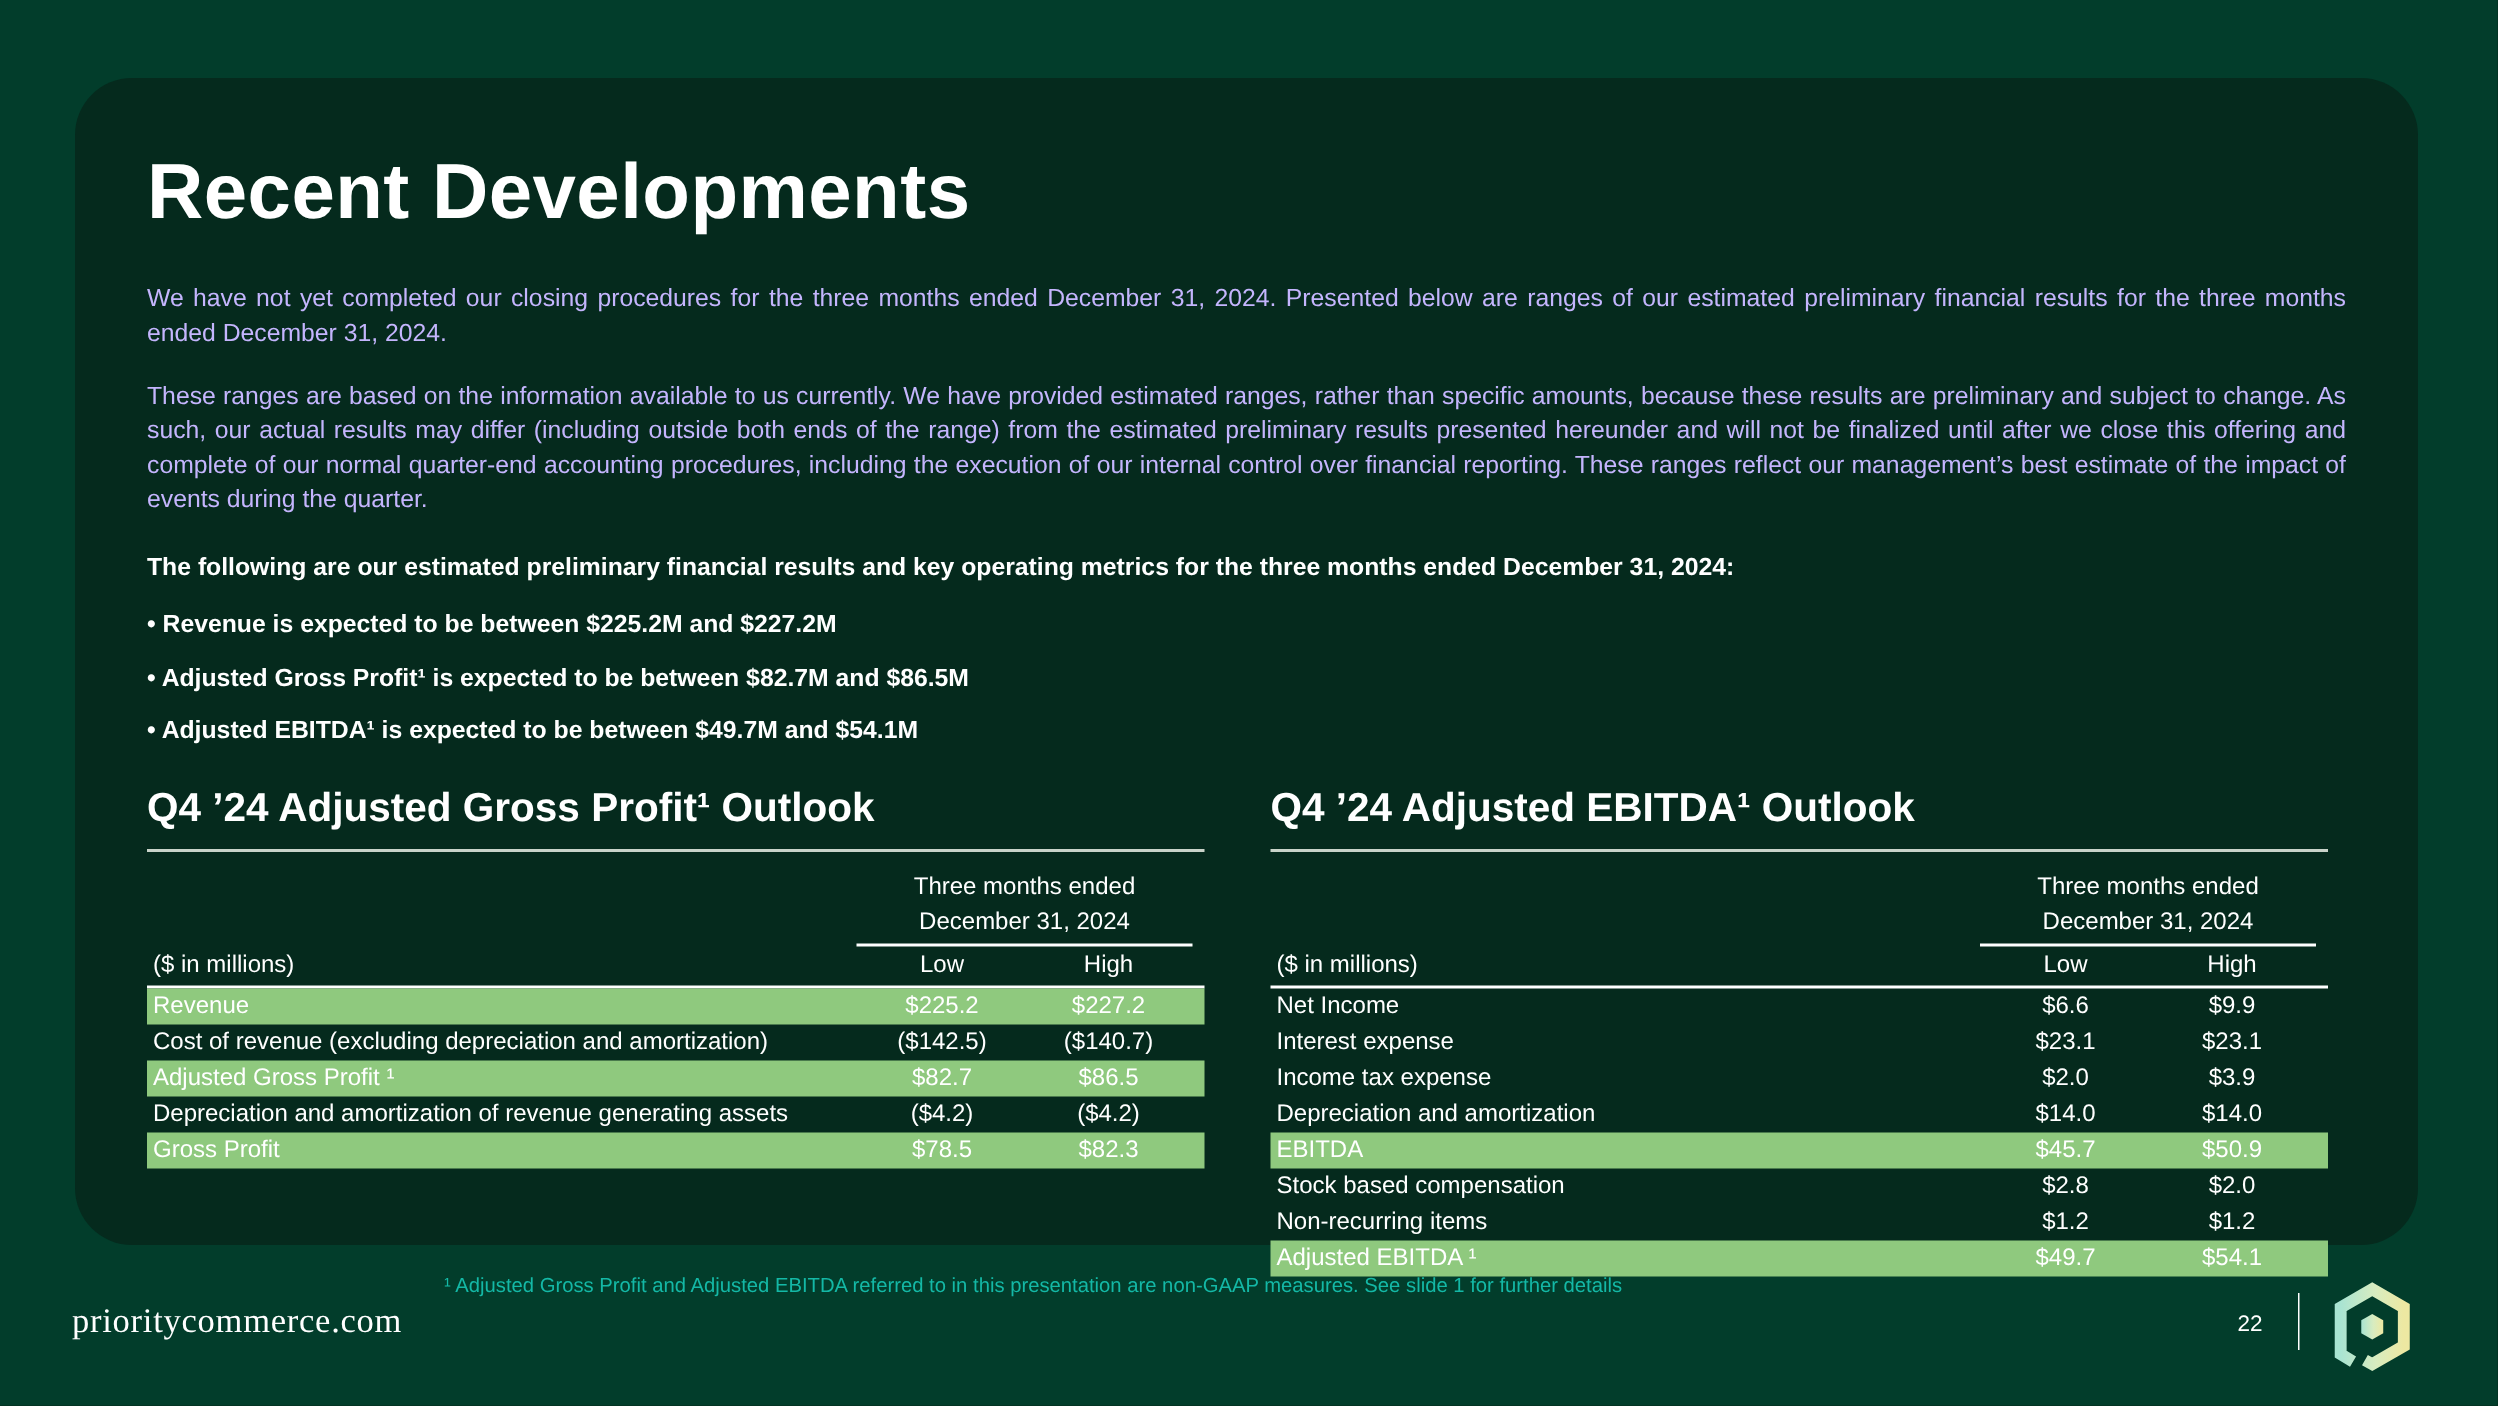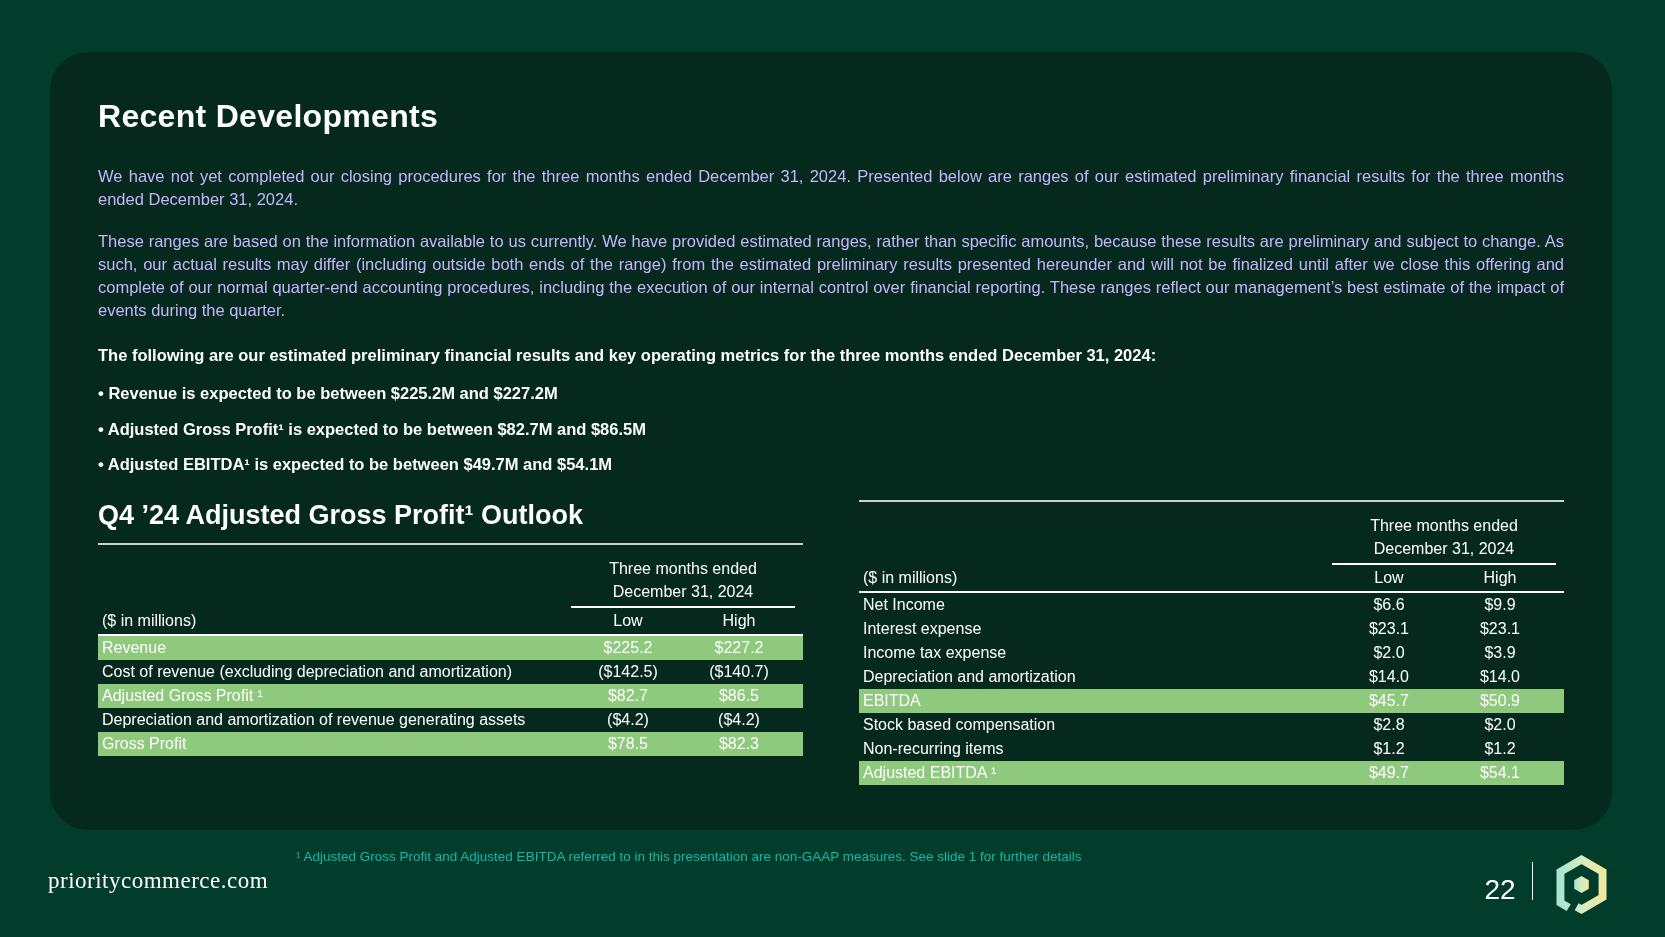--- a/index.html
+++ b/index.html
@@ -12,35 +12,35 @@
   }
   .card {
     position:absolute; left:50px; top:52px;
     width:1562px; height:778px;
     background:#052A1D;
     border-radius:38px;
     padding:40px 48px 0 48px;
     box-sizing:border-box;
   }
   .page-title {
-    font-size:32px; font-weight:bold; letter-spacing:0.3px;
+    font-size:52px; font-weight:bold; letter-spacing:0.3px;
     margin:6px 0 30px 0;
   }
   .para {
     font-size:16.5px; line-height:23px; text-align:justify;
     color:#c4b5fd; margin:0 0 19px 0;
   }
   .intro {
     font-size:16.5px; font-weight:bold; margin:24px 0 19px 0;
   }
   .bullet {
     font-size:16.5px; font-weight:bold; margin:0 0 16.5px 0;
   }
   .bullet::before { content:"\2022  "; }
-  .columns { display:flex; gap:56px; margin-top:26px; }
+  .columns { display:flex; gap:44px; margin-top:26px; }
   .col { width:705px; }
   .sec-title { font-size:27px; font-weight:bold; margin:0 0 12px 0; }
   .sec-rule { height:2px; background:#C9D3C9; border:none; margin:0 0 12px 0; }
   .period {
     width:224px; margin-left:auto; margin-right:8px;
     text-align:center; font-size:16px; line-height:23px;
     border-bottom:2px solid #FFFFFF; padding-bottom:3px;
   }
   .trow {
     display:grid; grid-template-columns:1fr 110px 112px;
@@ -55,21 +55,21 @@
     position:absolute; left:296px; top:849px;
     font-size:13.5px; color:#14b8a6;
   }
   .website {
     position:absolute; left:48px; top:868px;
     font-family:"Liberation Serif", serif;
     font-size:23px; color:#ffffff; letter-spacing:0.5px;
   }
   .pagenum {
     position:absolute; left:1478px; top:874px; width:44px;
-    font-size:28px; text-align:center; color:#FFFFFF;
+    font-size:15px; text-align:center; color:#FFFFFF;
   }
   .vsep {
     position:absolute; left:1532px; top:862px;
     width:1px; height:38px; background:#FFFFFF;
   }
   .logo { position:absolute; left:1551px; top:852px; width:61px; height:65px; }
 </style>
 </head>
 <body>
 
@@ -126,20 +126,21 @@
             <div class="trow hl">
               <div class="lbl">Gross Profit</div>
               <div class="num">$78.5</div>
               <div class="num">$82.3</div>
             </div>
           </div>
       </div>
     </div>
 
     <div class="col">
+      <div class="sec-title">Q4 ’24 Adjusted EBITDA¹ Outlook</div>
       <div class="sec-rule"></div>
       <div>
         <div class="period">
           <div>Three months ended</div>
           <div>December 31, 2024</div>
         </div>
         <div class="trow hdr-row">
           <div class="lbl">($ in millions)</div>
           <div class="num">Low</div>
           <div class="num">High</div>

